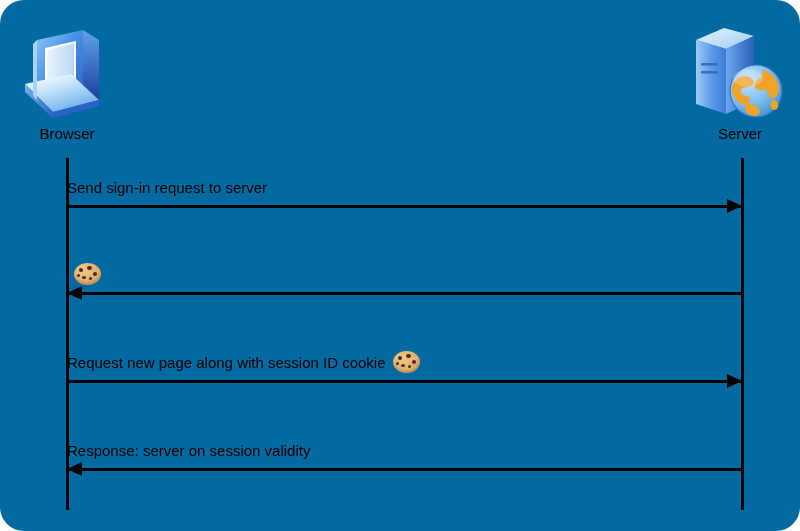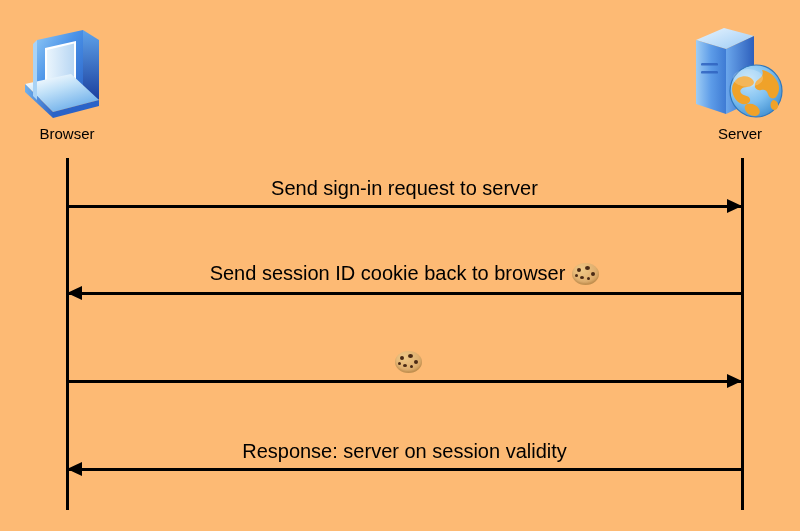--- a/index.html
+++ b/index.html
@@ -8,22 +8,23 @@
     padding: 0;
     background: #ffffff;
   }
   body {
     font-family: "Liberation Sans", sans-serif;
   }
   #diagram-canvas {
     position: relative;
     width: 800px;
     height: 531px;
-    background: #fdba74;
+    background: #0369a1;
     overflow: hidden;
+    border-radius: 24px;
   }
 
   
   .actor {
     position: absolute;
     width: 150px;
     text-align: center;
   }
   .actor-icon {
     height: 100px;
@@ -55,22 +56,21 @@
     position: absolute;
     left: 67px;
     width: 675px;
     height: 0;
   }
   .message-label {
     position: absolute;
     left: 0;
     bottom: 7px;
     width: 100%;
-    text-align: center;
-    font-size: 20px;
+    font-size: 15px;
     color: #000000;
     line-height: 20px;
     white-space: nowrap;
   }
   .message-line {
     position: absolute;
     left: 0;
     top: 0;
     width: 100%;
     height: 3px;
@@ -224,29 +224,29 @@
   <div class="message" style="top:205px;">
     <div class="message-label">
       <span>Send sign-in request to server</span>
     </div>
     <div class="message-line"></div>
     <div class="arrowhead right"></div>
   </div>
 
   <div class="message" style="top:292px;">
     <div class="message-label">
-      <span>Send session ID cookie back to browser</span><span class="cookie-icon"><i class="chip1"></i><i class="chip2"></i><i class="chip3"></i><i class="chip4"></i><i class="chip5"></i><i class="chip6"></i></span>
+      <span class="cookie-icon"><i class="chip1"></i><i class="chip2"></i><i class="chip3"></i><i class="chip4"></i><i class="chip5"></i><i class="chip6"></i></span>
     </div>
     <div class="message-line"></div>
     <div class="arrowhead left"></div>
   </div>
 
   <div class="message" style="top:380px;">
     <div class="message-label">
-      <span class="cookie-icon"><i class="chip1"></i><i class="chip2"></i><i class="chip3"></i><i class="chip4"></i><i class="chip5"></i><i class="chip6"></i></span>
+      <span>Request new page along with session ID cookie</span><span class="cookie-icon"><i class="chip1"></i><i class="chip2"></i><i class="chip3"></i><i class="chip4"></i><i class="chip5"></i><i class="chip6"></i></span>
     </div>
     <div class="message-line"></div>
     <div class="arrowhead right"></div>
   </div>
 
   <div class="message" style="top:468px;">
     <div class="message-label">
       <span>Response: server on session validity</span>
     </div>
     <div class="message-line"></div>

